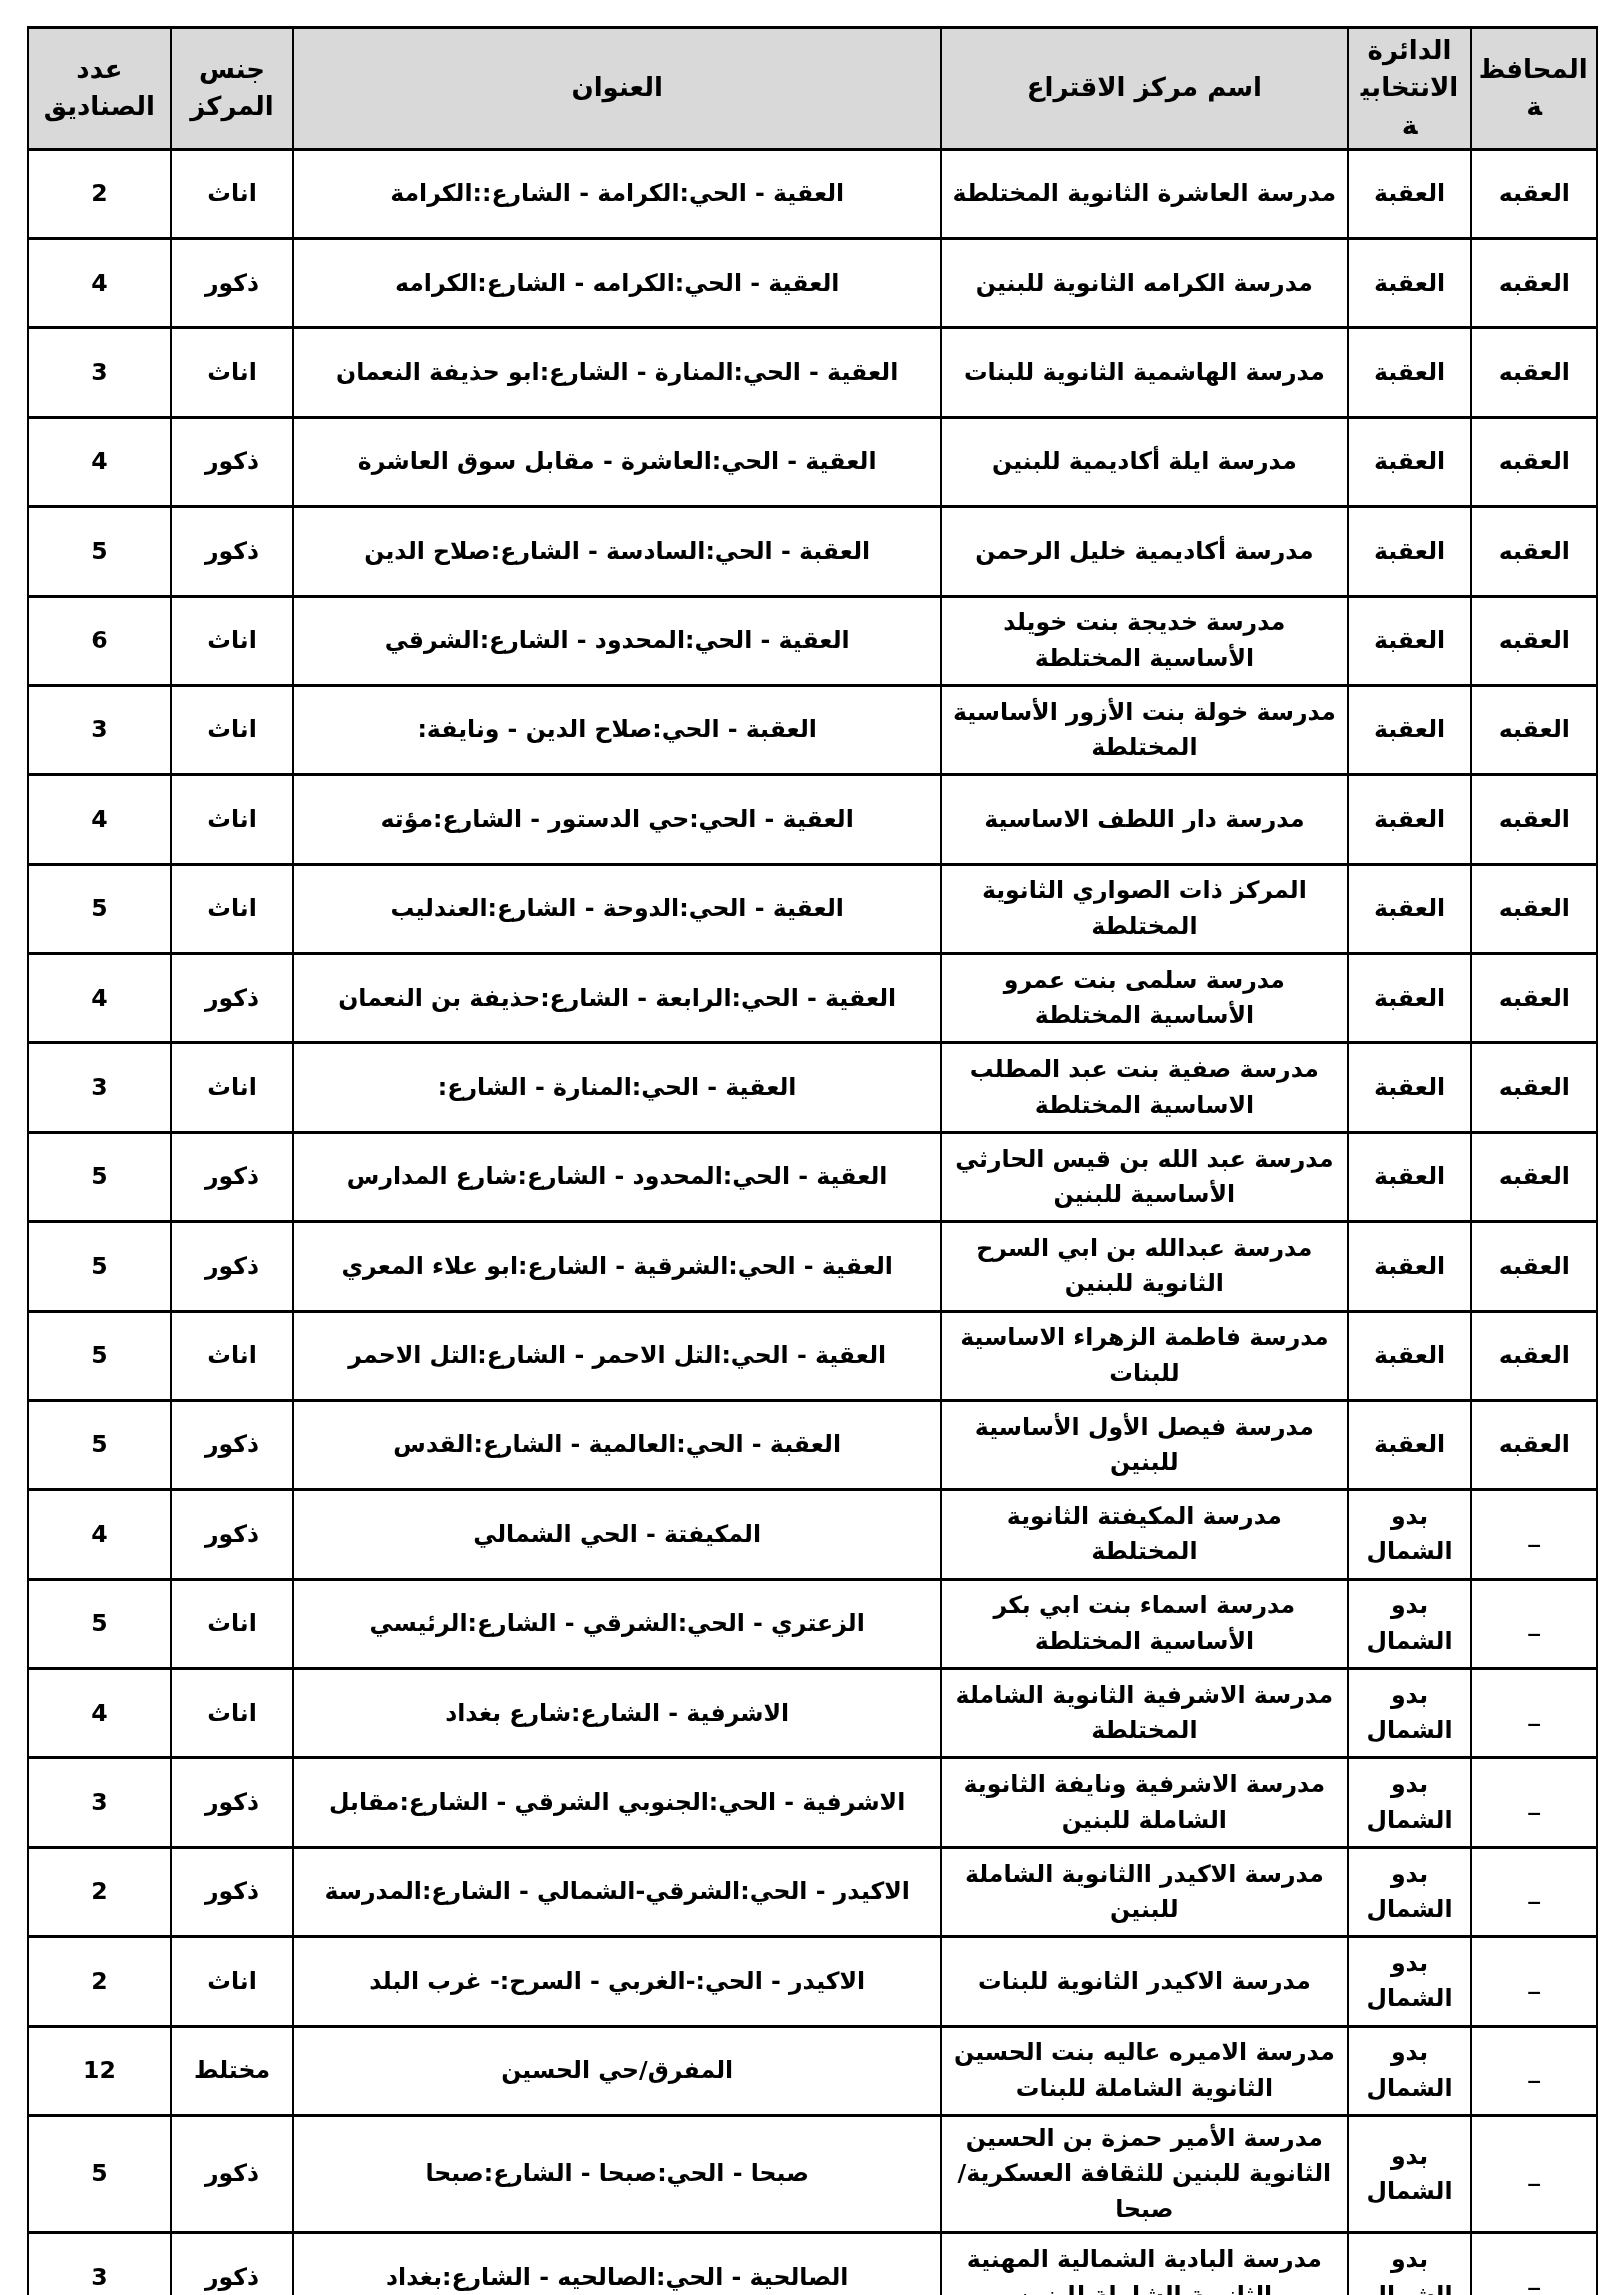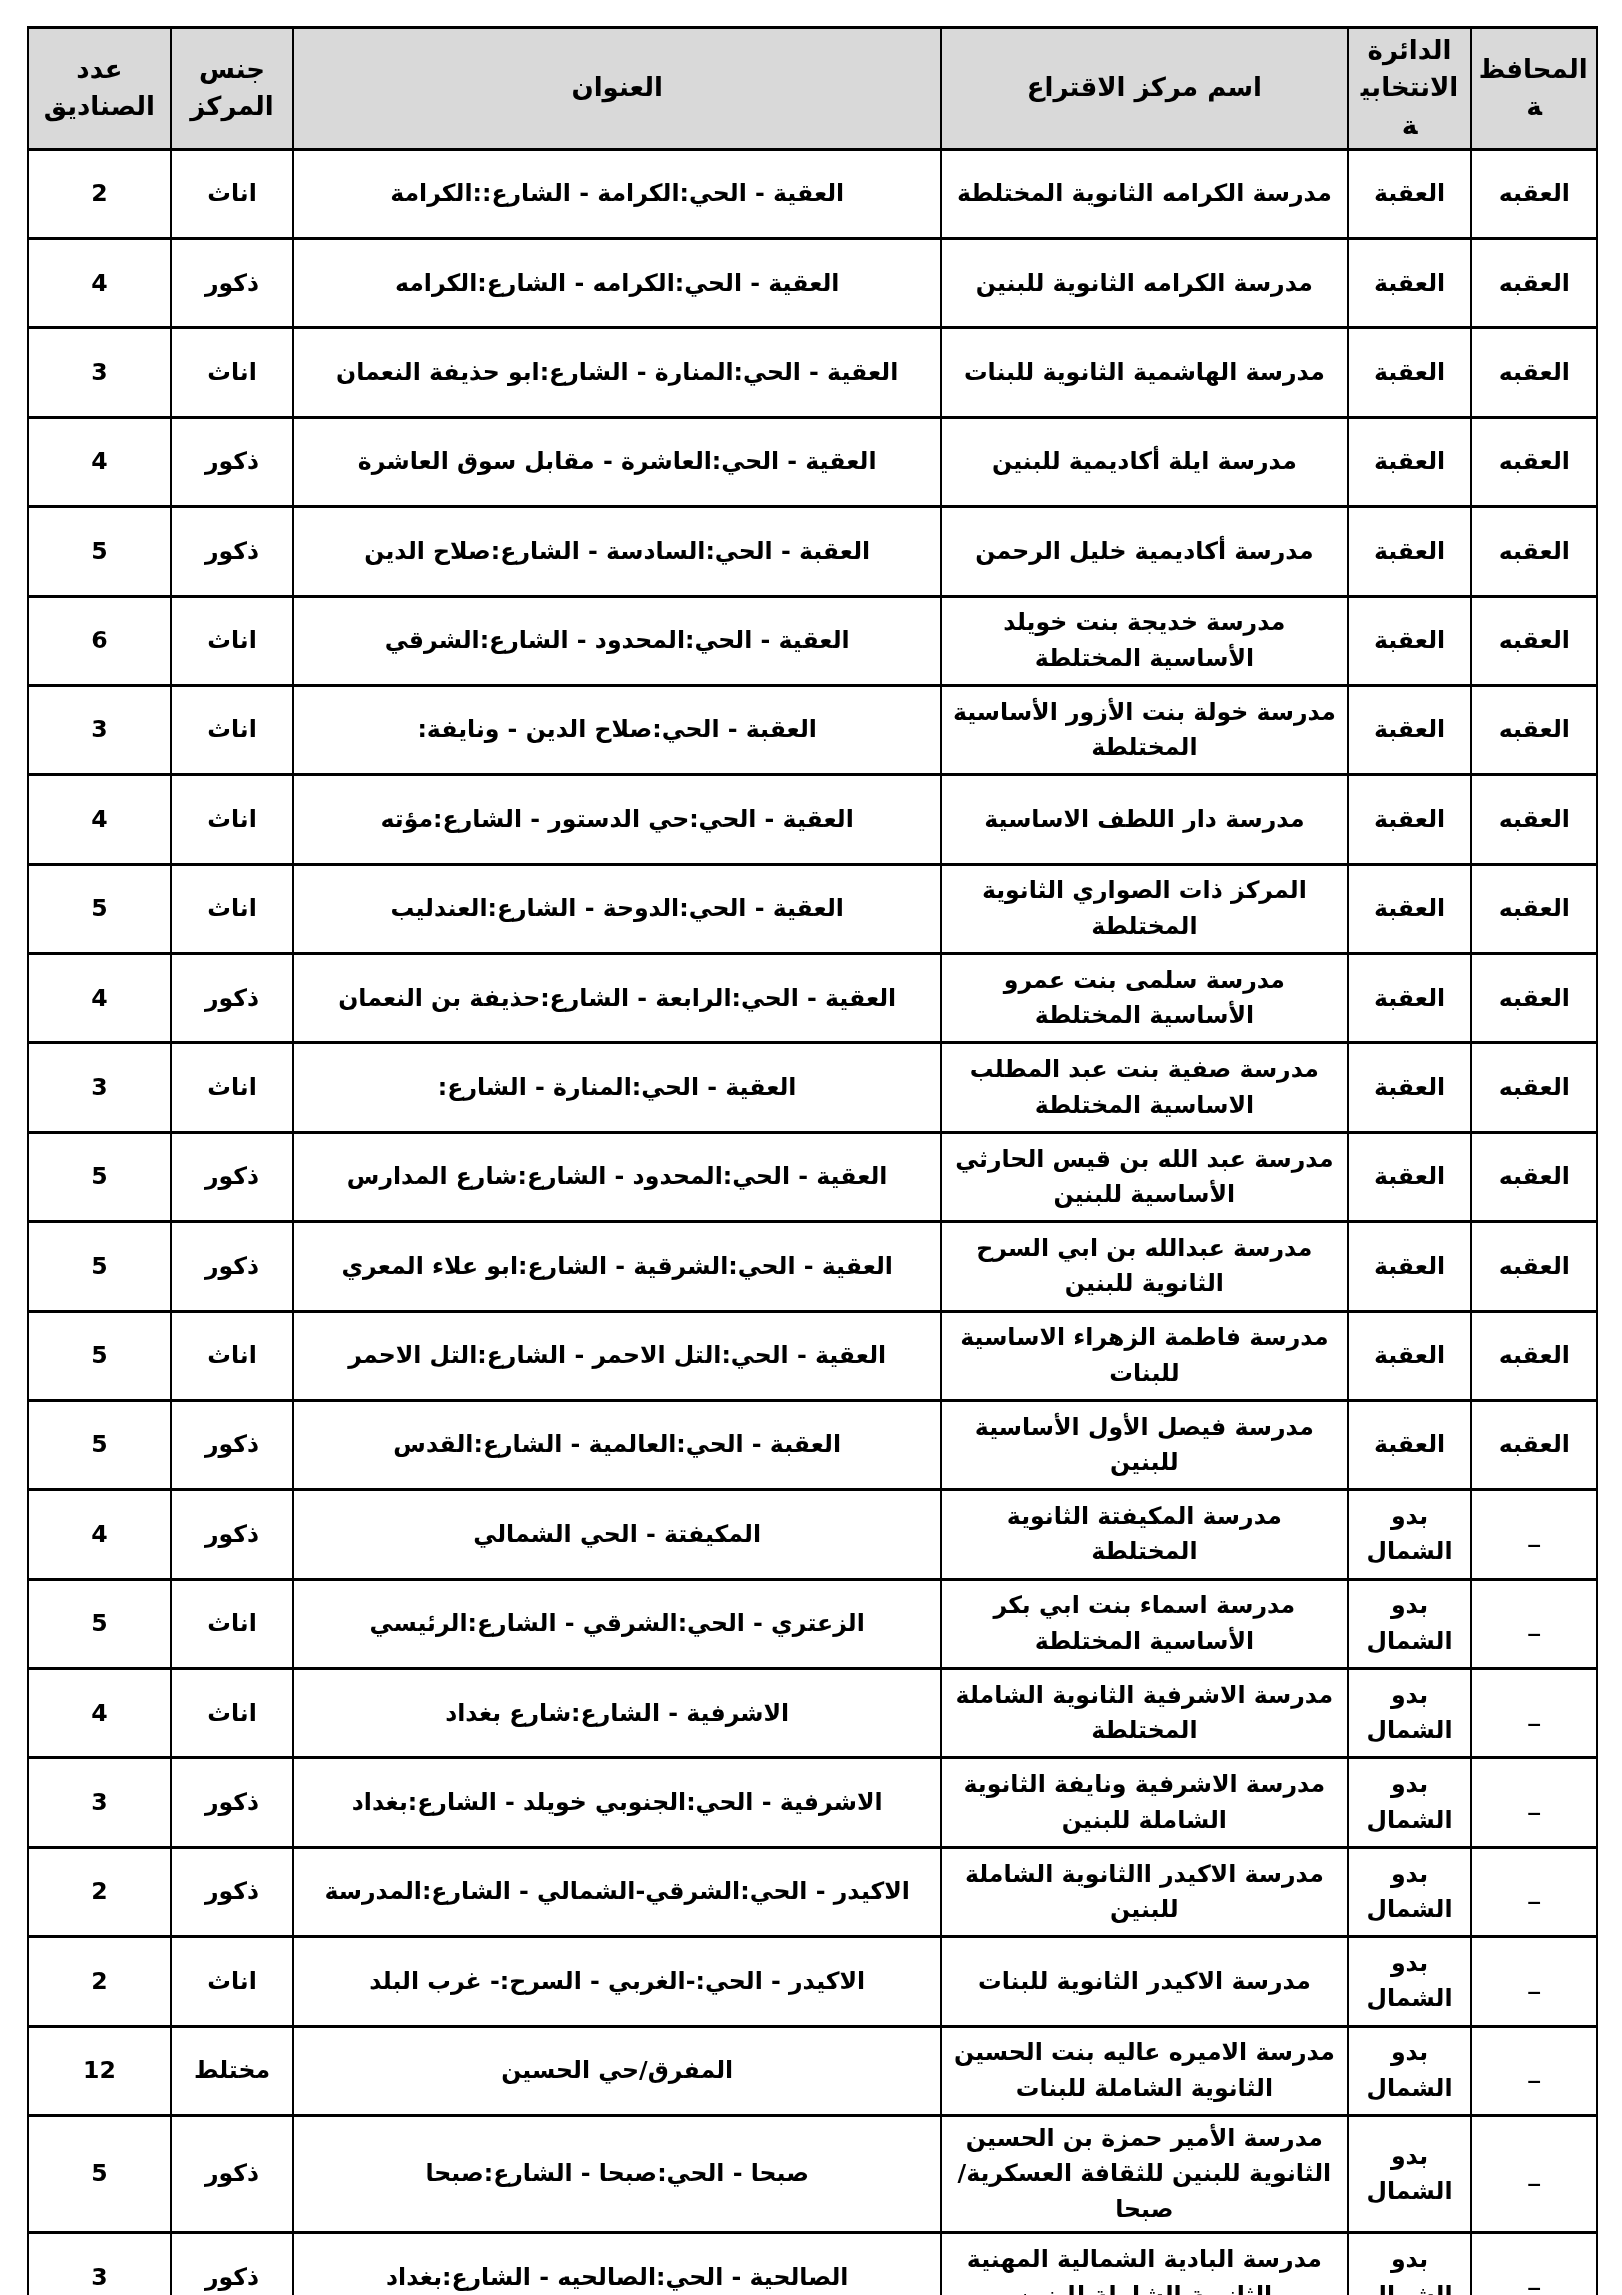--- a/index.html
+++ b/index.html
@@ -80,21 +80,21 @@
         <th>العنوان</th>
         <th>جنس المركز</th>
         <th>عدد الصناديق</th>
       </tr>
     </thead>
     <tbody>
 
     <tr>
         <td>العقبه</td>
         <td>العقبة</td>
-        <td>مدرسة الكرامه الثانوية المختلطة</td>
+        <td>مدرسة العاشرة الثانوية المختلطة</td>
         <td>العقية - الحي:الكرامة - الشارع::الكرامة</td>
         <td>اناث</td>
         <td class="num">2</td>
       </tr>
         <tr>
         <td>العقبه</td>
         <td>العقبة</td>
         <td>مدرسة الكرامه الثانوية للبنين</td>
         <td>العقية - الحي:الكرامه - الشارع:الكرامه</td>
         <td>ذكور</td>
@@ -225,21 +225,21 @@
         <td>بدو الشمال</td>
         <td>مدرسة الاشرفية الثانوية الشاملة المختلطة</td>
         <td>الاشرفية -  الشارع:شارع بغداد</td>
         <td>اناث</td>
         <td class="num">4</td>
       </tr>
         <tr>
         <td>_</td>
         <td>بدو الشمال</td>
         <td>مدرسة الاشرفية ونايفة الثانوية الشاملة للبنين</td>
-        <td>الاشرفية - الحي:الجنوبي خويلد - الشارع:بغداد</td>
+        <td>الاشرفية - الحي:الجنوبي الشرقي - الشارع:مقابل</td>
         <td>ذكور</td>
         <td class="num">3</td>
       </tr>
         <tr>
         <td>_</td>
         <td>بدو الشمال</td>
         <td>مدرسة الاكيدر االثانوية الشاملة للبنين</td>
         <td>الاكيدر - الحي:الشرقي-الشمالي - الشارع:المدرسة</td>
         <td>ذكور</td>
         <td class="num">2</td>

